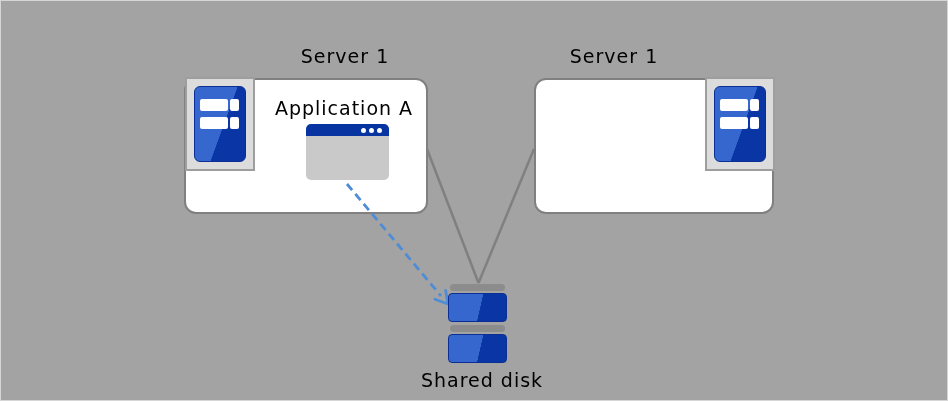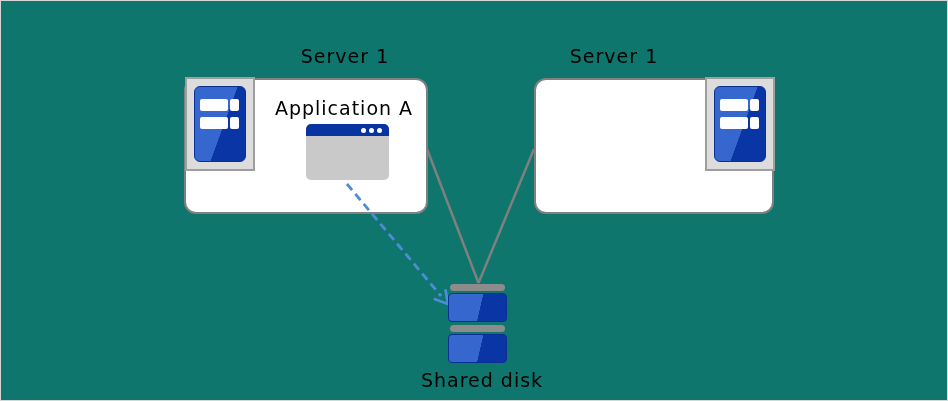--- a/index.html
+++ b/index.html
@@ -1,21 +1,21 @@
 <!DOCTYPE html>
 <html><head>
 <meta charset="utf-8">
 <style>
   html,body{margin:0;padding:0;background:#fff;}
   .canvas{
     position:relative;
     width:948px;height:401px;
     box-sizing:border-box;
     border:1px solid #d6d6d6;
-    background:#0f766e;
+    background:#a3a3a3;
     font-family:"DejaVu Sans","Liberation Sans",sans-serif;
     overflow:hidden;
   }
   .label{
     position:absolute;
     font-size:19px;
     letter-spacing:1px;
     color:#000;
     text-align:center;
     line-height:22px;

